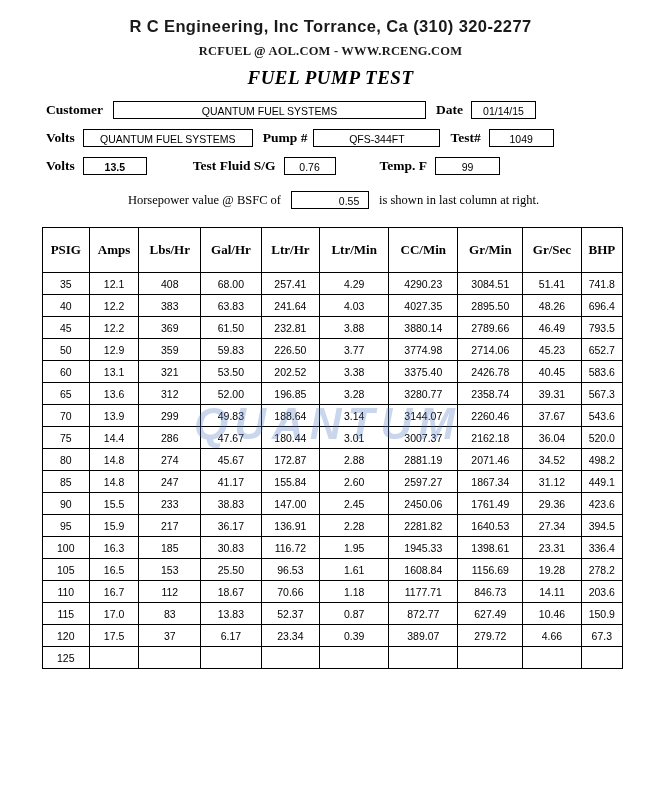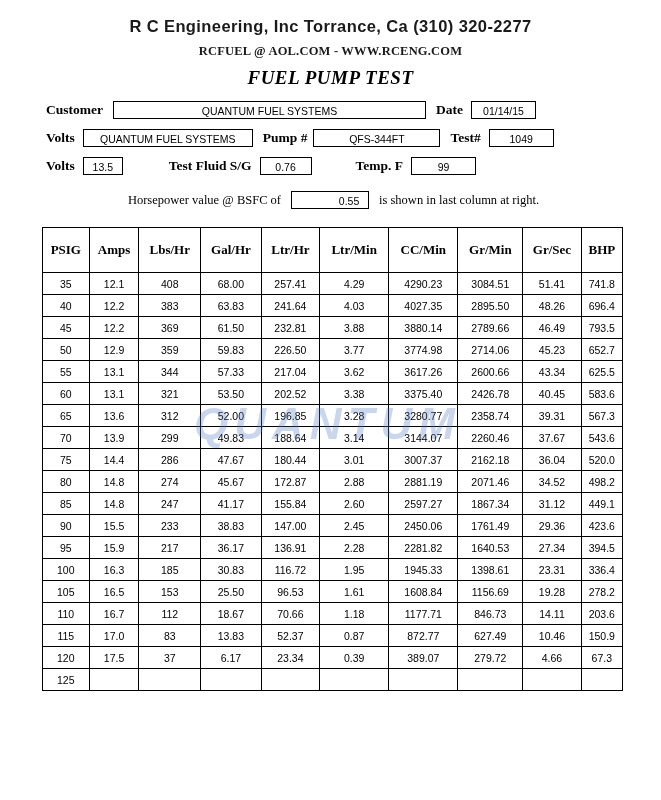--- a/index.html
+++ b/index.html
@@ -85,21 +85,21 @@
   .sp8 { width: 8px; }
   .sp10 { width: 10px; }
 
   .row1 .f-customer { width: 313px; }
   .row1 .f-date { width: 65px; }
 
   .row2 .f-make { width: 170px; }
   .row2 .f-pump { width: 127px; }
   .row2 .f-test { width: 65px; }
 
-  .row3 .f-volts { width: 40px; }
+  .row3 .f-volts { width: 64px; font-weight: bold; }
   .row3 .f-sg { width: 52px; }
   .row3 .f-temp { width: 65px; }
 
   .hp-line {
     display: flex;
     align-items: center;
     justify-content: center;
     margin-top: 16px;
     font-family: "Liberation Serif", serif;
     font-size: 12.5px;
@@ -275,32 +275,20 @@
             <td>359</td>
             <td>59.83</td>
             <td>226.50</td>
             <td>3.77</td>
             <td>3774.98</td>
             <td>2714.06</td>
             <td>45.23</td>
             <td>652.7</td>
           </tr>
         <tr>
-            <td class="psi">55</td>
-            <td>13.1</td>
-            <td>344</td>
-            <td>57.33</td>
-            <td>217.04</td>
-            <td>3.62</td>
-            <td>3617.26</td>
-            <td>2600.66</td>
-            <td>43.34</td>
-            <td>625.5</td>
-          </tr>
-        <tr>
             <td class="psi">60</td>
             <td>13.1</td>
             <td>321</td>
             <td>53.50</td>
             <td>202.52</td>
             <td>3.38</td>
             <td>3375.40</td>
             <td>2426.78</td>
             <td>40.45</td>
             <td>583.6</td>

